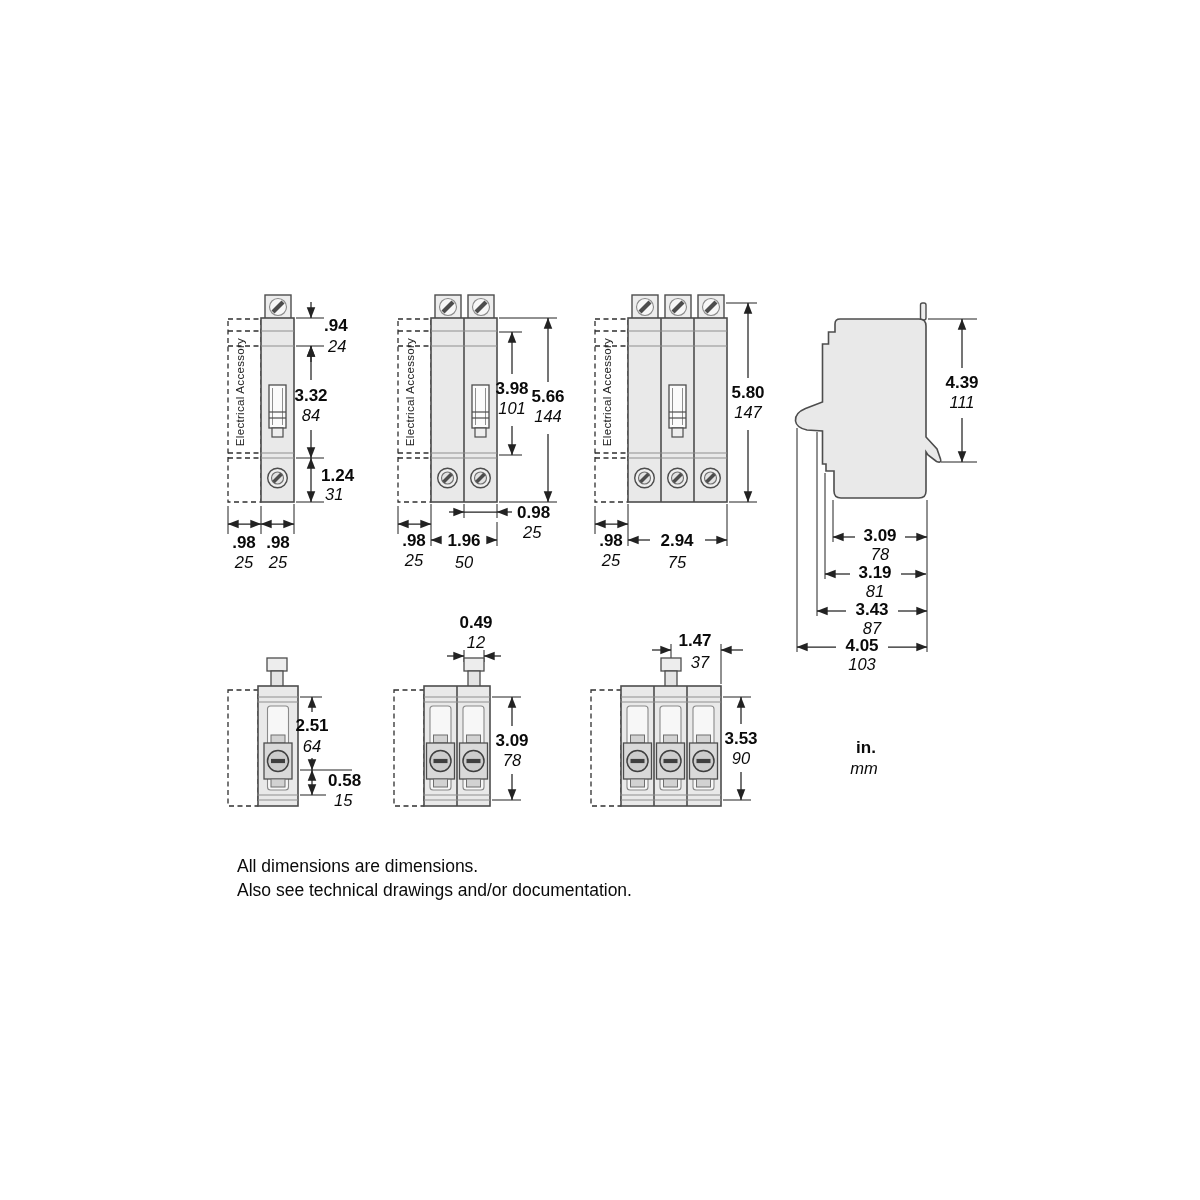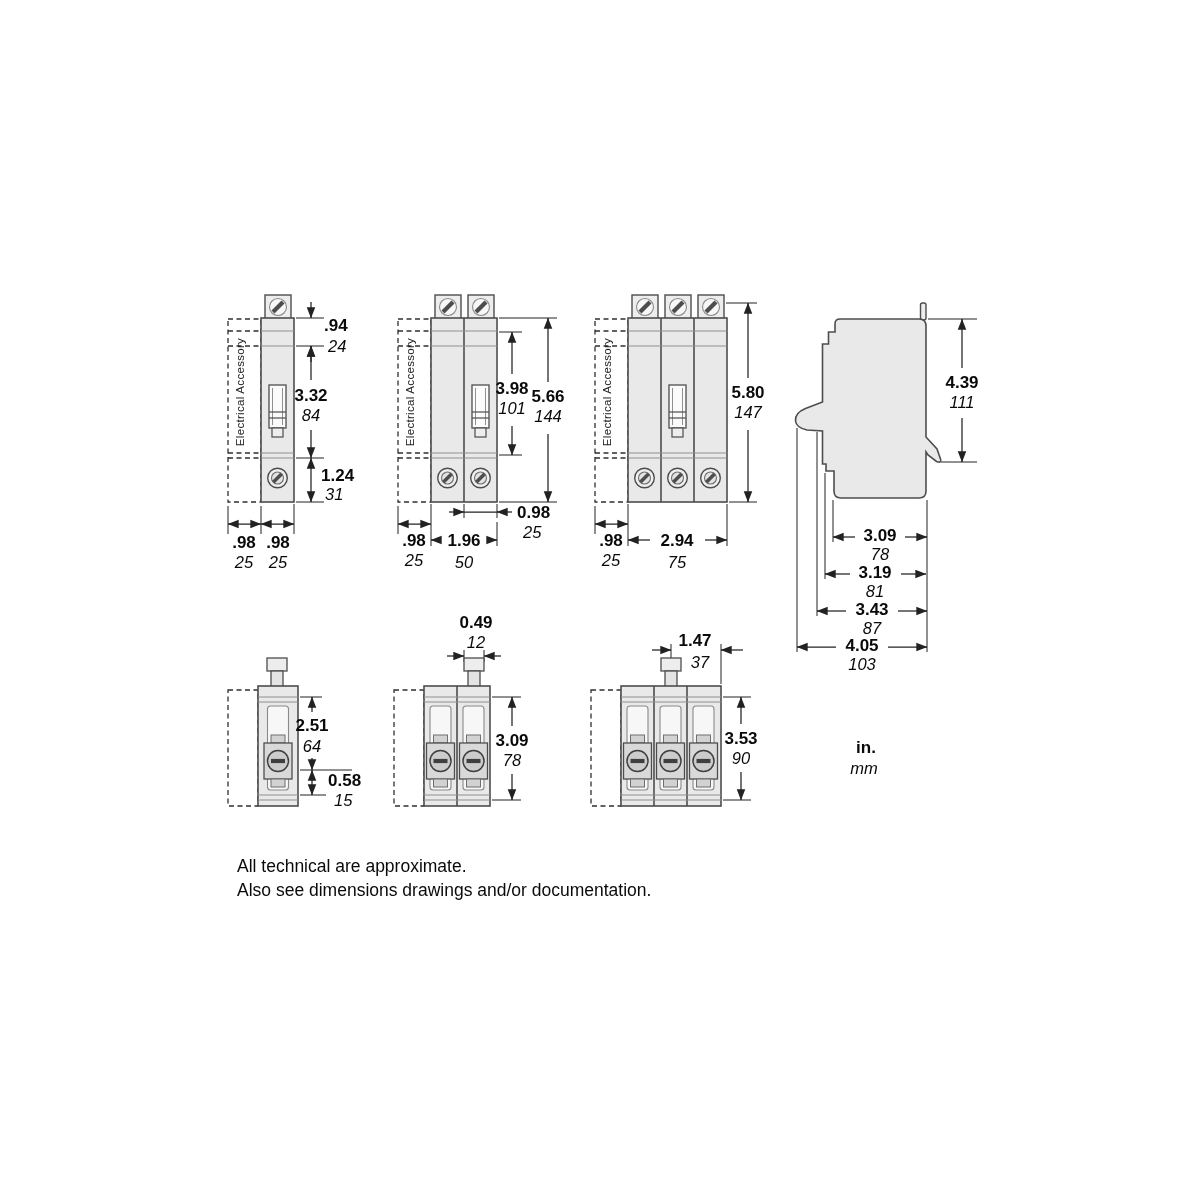--- a/index.html
+++ b/index.html
@@ -311,15 +311,15 @@
     <text class="din" x="741" y="744" text-anchor="middle">3.53</text>
     <text class="dmm" x="741" y="764" text-anchor="middle">90</text>
   </g>
 
   <g>
     <text class="din" x="866" y="753" text-anchor="middle">in.</text>
     <text class="dmm" x="864" y="774" text-anchor="middle">mm</text>
   </g>
 </svg>
 
-  <div class="note" style="top:856px;">All technical are approximate.</div>
-  <div class="note" style="top:880px;">Also see dimensions drawings and/or documentation.</div>
+  <div class="note" style="top:856px;">All dimensions are dimensions.</div>
+  <div class="note" style="top:880px;">Also see technical drawings and/or documentation.</div>
 </div>
 
 </body></html>

